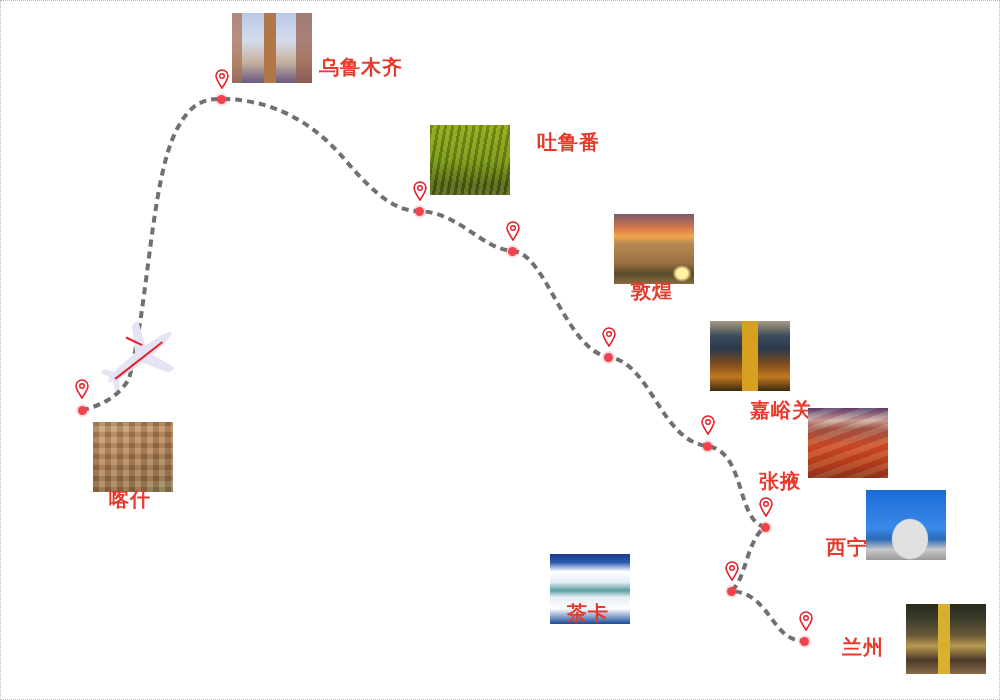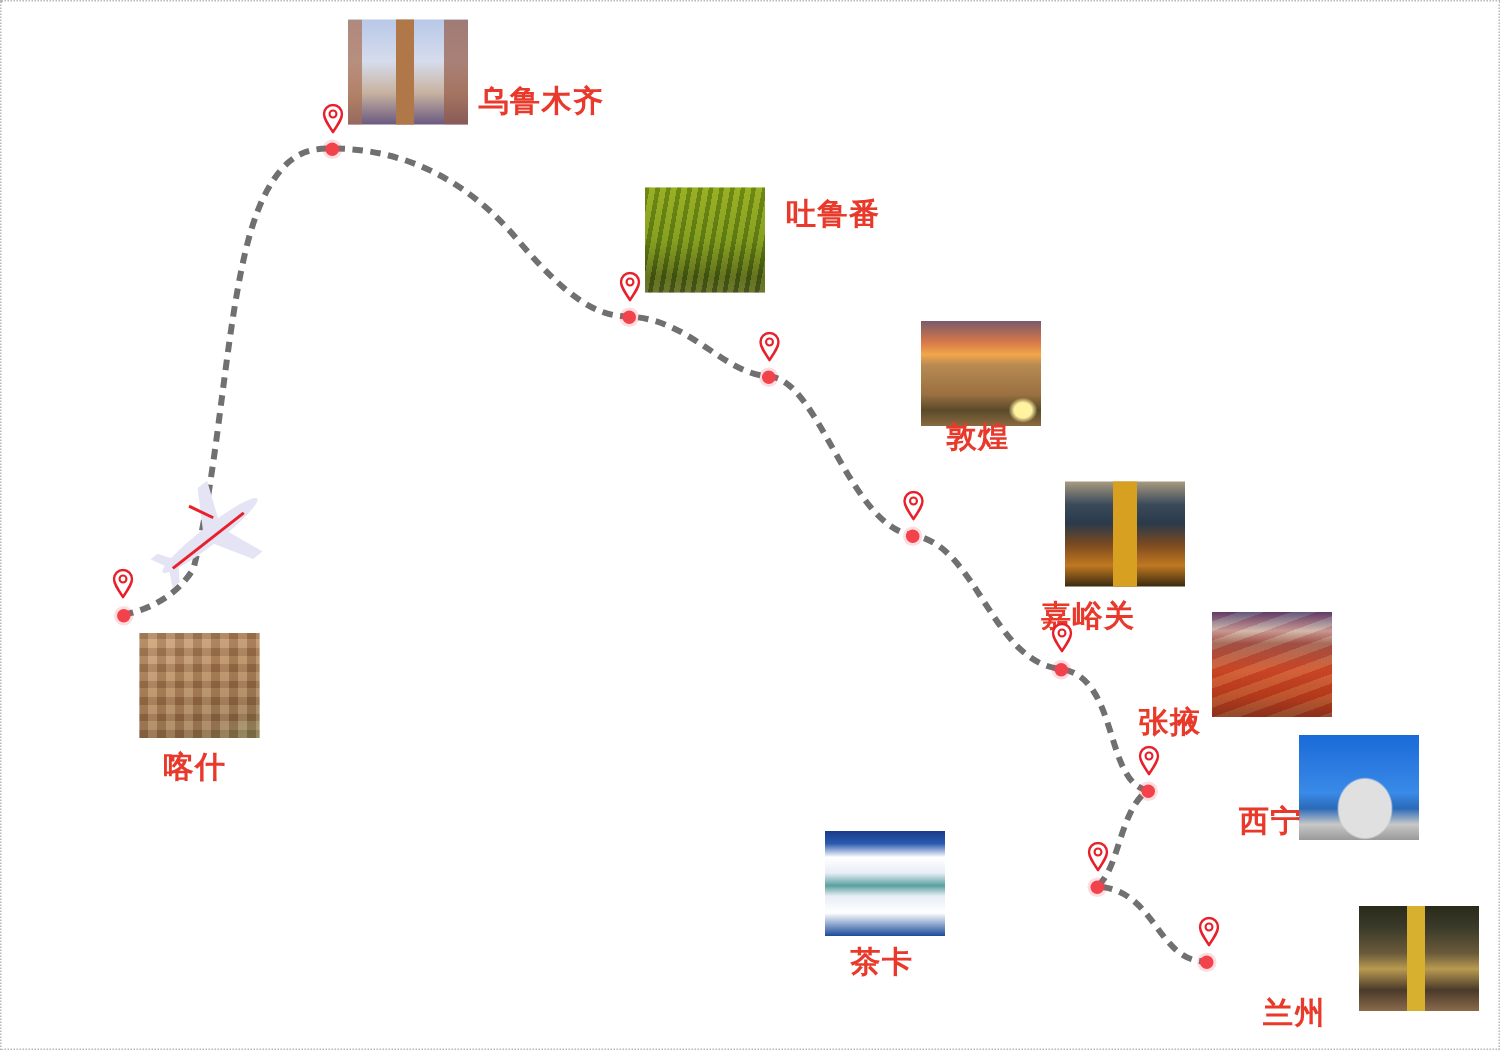--- a/index.html
+++ b/index.html
@@ -74,61 +74,61 @@
     </g>
   </svg>
 
   <div>
     <svg class="pin" style="left:74px;top:378px" viewBox="0 0 14 20">
       <path d="M7,19 C3,13 1,10 1,7 A6,6 0 0 1 13,7 C13,10 11,13 7,19 Z" fill="#fff" stroke="#e8202a" stroke-width="1.6"></path>
       <circle cx="7" cy="7" r="2.3" fill="none" stroke="#e8202a" stroke-width="1.4"></circle>
     </svg>
     <div class="dot" style="left:77px;top:405px"></div>
     <div class="photo ph-kashgar" style="left:92px;top:421px"></div>
-    <div class="label" style="left:108px;top:498px">喀什</div>
+    <div class="label" style="left:108px;top:486px">喀什</div>
   </div>
 
   <div>
     <svg class="pin" style="left:214px;top:68px" viewBox="0 0 14 20">
       <path d="M7,19 C3,13 1,10 1,7 A6,6 0 0 1 13,7 C13,10 11,13 7,19 Z" fill="#fff" stroke="#e8202a" stroke-width="1.6"></path>
       <circle cx="7" cy="7" r="2.3" fill="none" stroke="#e8202a" stroke-width="1.4"></circle>
     </svg>
     <div class="dot" style="left:216px;top:94px"></div>
     <div class="photo ph-urumqi" style="left:231px;top:12px"></div>
     <div class="label" style="left:318px;top:54px">乌鲁木齐</div>
   </div>
 
   <div>
     <svg class="pin" style="left:412px;top:180px" viewBox="0 0 14 20">
       <path d="M7,19 C3,13 1,10 1,7 A6,6 0 0 1 13,7 C13,10 11,13 7,19 Z" fill="#fff" stroke="#e8202a" stroke-width="1.6"></path>
       <circle cx="7" cy="7" r="2.3" fill="none" stroke="#e8202a" stroke-width="1.4"></circle>
     </svg>
     <div class="dot" style="left:414px;top:206px"></div>
     <div class="photo ph-turpan" style="left:429px;top:124px"></div>
-    <div class="label" style="left:523px;top:129px">吐鲁番</div>
+    <div class="label" style="left:536px;top:129px">吐鲁番</div>
   </div>
 
   <div>
     <svg class="pin" style="left:505px;top:220px" viewBox="0 0 14 20">
       <path d="M7,19 C3,13 1,10 1,7 A6,6 0 0 1 13,7 C13,10 11,13 7,19 Z" fill="#fff" stroke="#e8202a" stroke-width="1.6"></path>
       <circle cx="7" cy="7" r="2.3" fill="none" stroke="#e8202a" stroke-width="1.4"></circle>
     </svg>
     <div class="dot" style="left:507px;top:246px"></div>
     <div class="photo ph-dunhuang" style="left:613px;top:213px"></div>
     <div class="label" style="left:630px;top:278px">敦煌</div>
   </div>
 
   <div>
     <svg class="pin" style="left:601px;top:326px" viewBox="0 0 14 20">
       <path d="M7,19 C3,13 1,10 1,7 A6,6 0 0 1 13,7 C13,10 11,13 7,19 Z" fill="#fff" stroke="#e8202a" stroke-width="1.6"></path>
       <circle cx="7" cy="7" r="2.3" fill="none" stroke="#e8202a" stroke-width="1.4"></circle>
     </svg>
     <div class="dot" style="left:603px;top:352px"></div>
     <div class="photo ph-jiayuguan" style="left:709px;top:320px"></div>
-    <div class="label" style="left:693px;top:397px">嘉峪关</div>
+    <div class="label" style="left:749px;top:397px">嘉峪关</div>
   </div>
 
   <div>
     <svg class="pin" style="left:700px;top:414px" viewBox="0 0 14 20">
       <path d="M7,19 C3,13 1,10 1,7 A6,6 0 0 1 13,7 C13,10 11,13 7,19 Z" fill="#fff" stroke="#e8202a" stroke-width="1.6"></path>
       <circle cx="7" cy="7" r="2.3" fill="none" stroke="#e8202a" stroke-width="1.4"></circle>
     </svg>
     <div class="dot" style="left:702px;top:441px"></div>
     <div class="photo ph-zhangye" style="left:807px;top:407px"></div>
     <div class="label" style="left:758px;top:468px">张掖</div>
@@ -144,26 +144,26 @@
     <div class="label" style="left:825px;top:534px">西宁</div>
   </div>
 
   <div>
     <svg class="pin" style="left:724px;top:560px" viewBox="0 0 14 20">
       <path d="M7,19 C3,13 1,10 1,7 A6,6 0 0 1 13,7 C13,10 11,13 7,19 Z" fill="#fff" stroke="#e8202a" stroke-width="1.6"></path>
       <circle cx="7" cy="7" r="2.3" fill="none" stroke="#e8202a" stroke-width="1.4"></circle>
     </svg>
     <div class="dot" style="left:726px;top:586px"></div>
     <div class="photo ph-chaka" style="left:549px;top:553px"></div>
-    <div class="label" style="left:566px;top:628px">茶卡</div>
+    <div class="label" style="left:566px;top:600px">茶卡</div>
   </div>
 
   <div>
     <svg class="pin" style="left:798px;top:610px" viewBox="0 0 14 20">
       <path d="M7,19 C3,13 1,10 1,7 A6,6 0 0 1 13,7 C13,10 11,13 7,19 Z" fill="#fff" stroke="#e8202a" stroke-width="1.6"></path>
       <circle cx="7" cy="7" r="2.3" fill="none" stroke="#e8202a" stroke-width="1.4"></circle>
     </svg>
     <div class="dot" style="left:799px;top:636px"></div>
     <div class="photo ph-lanzhou" style="left:905px;top:603px"></div>
-    <div class="label" style="left:841px;top:662px">兰州</div>
+    <div class="label" style="left:841px;top:634px">兰州</div>
   </div>
 
 </div>
 
 </body></html>

